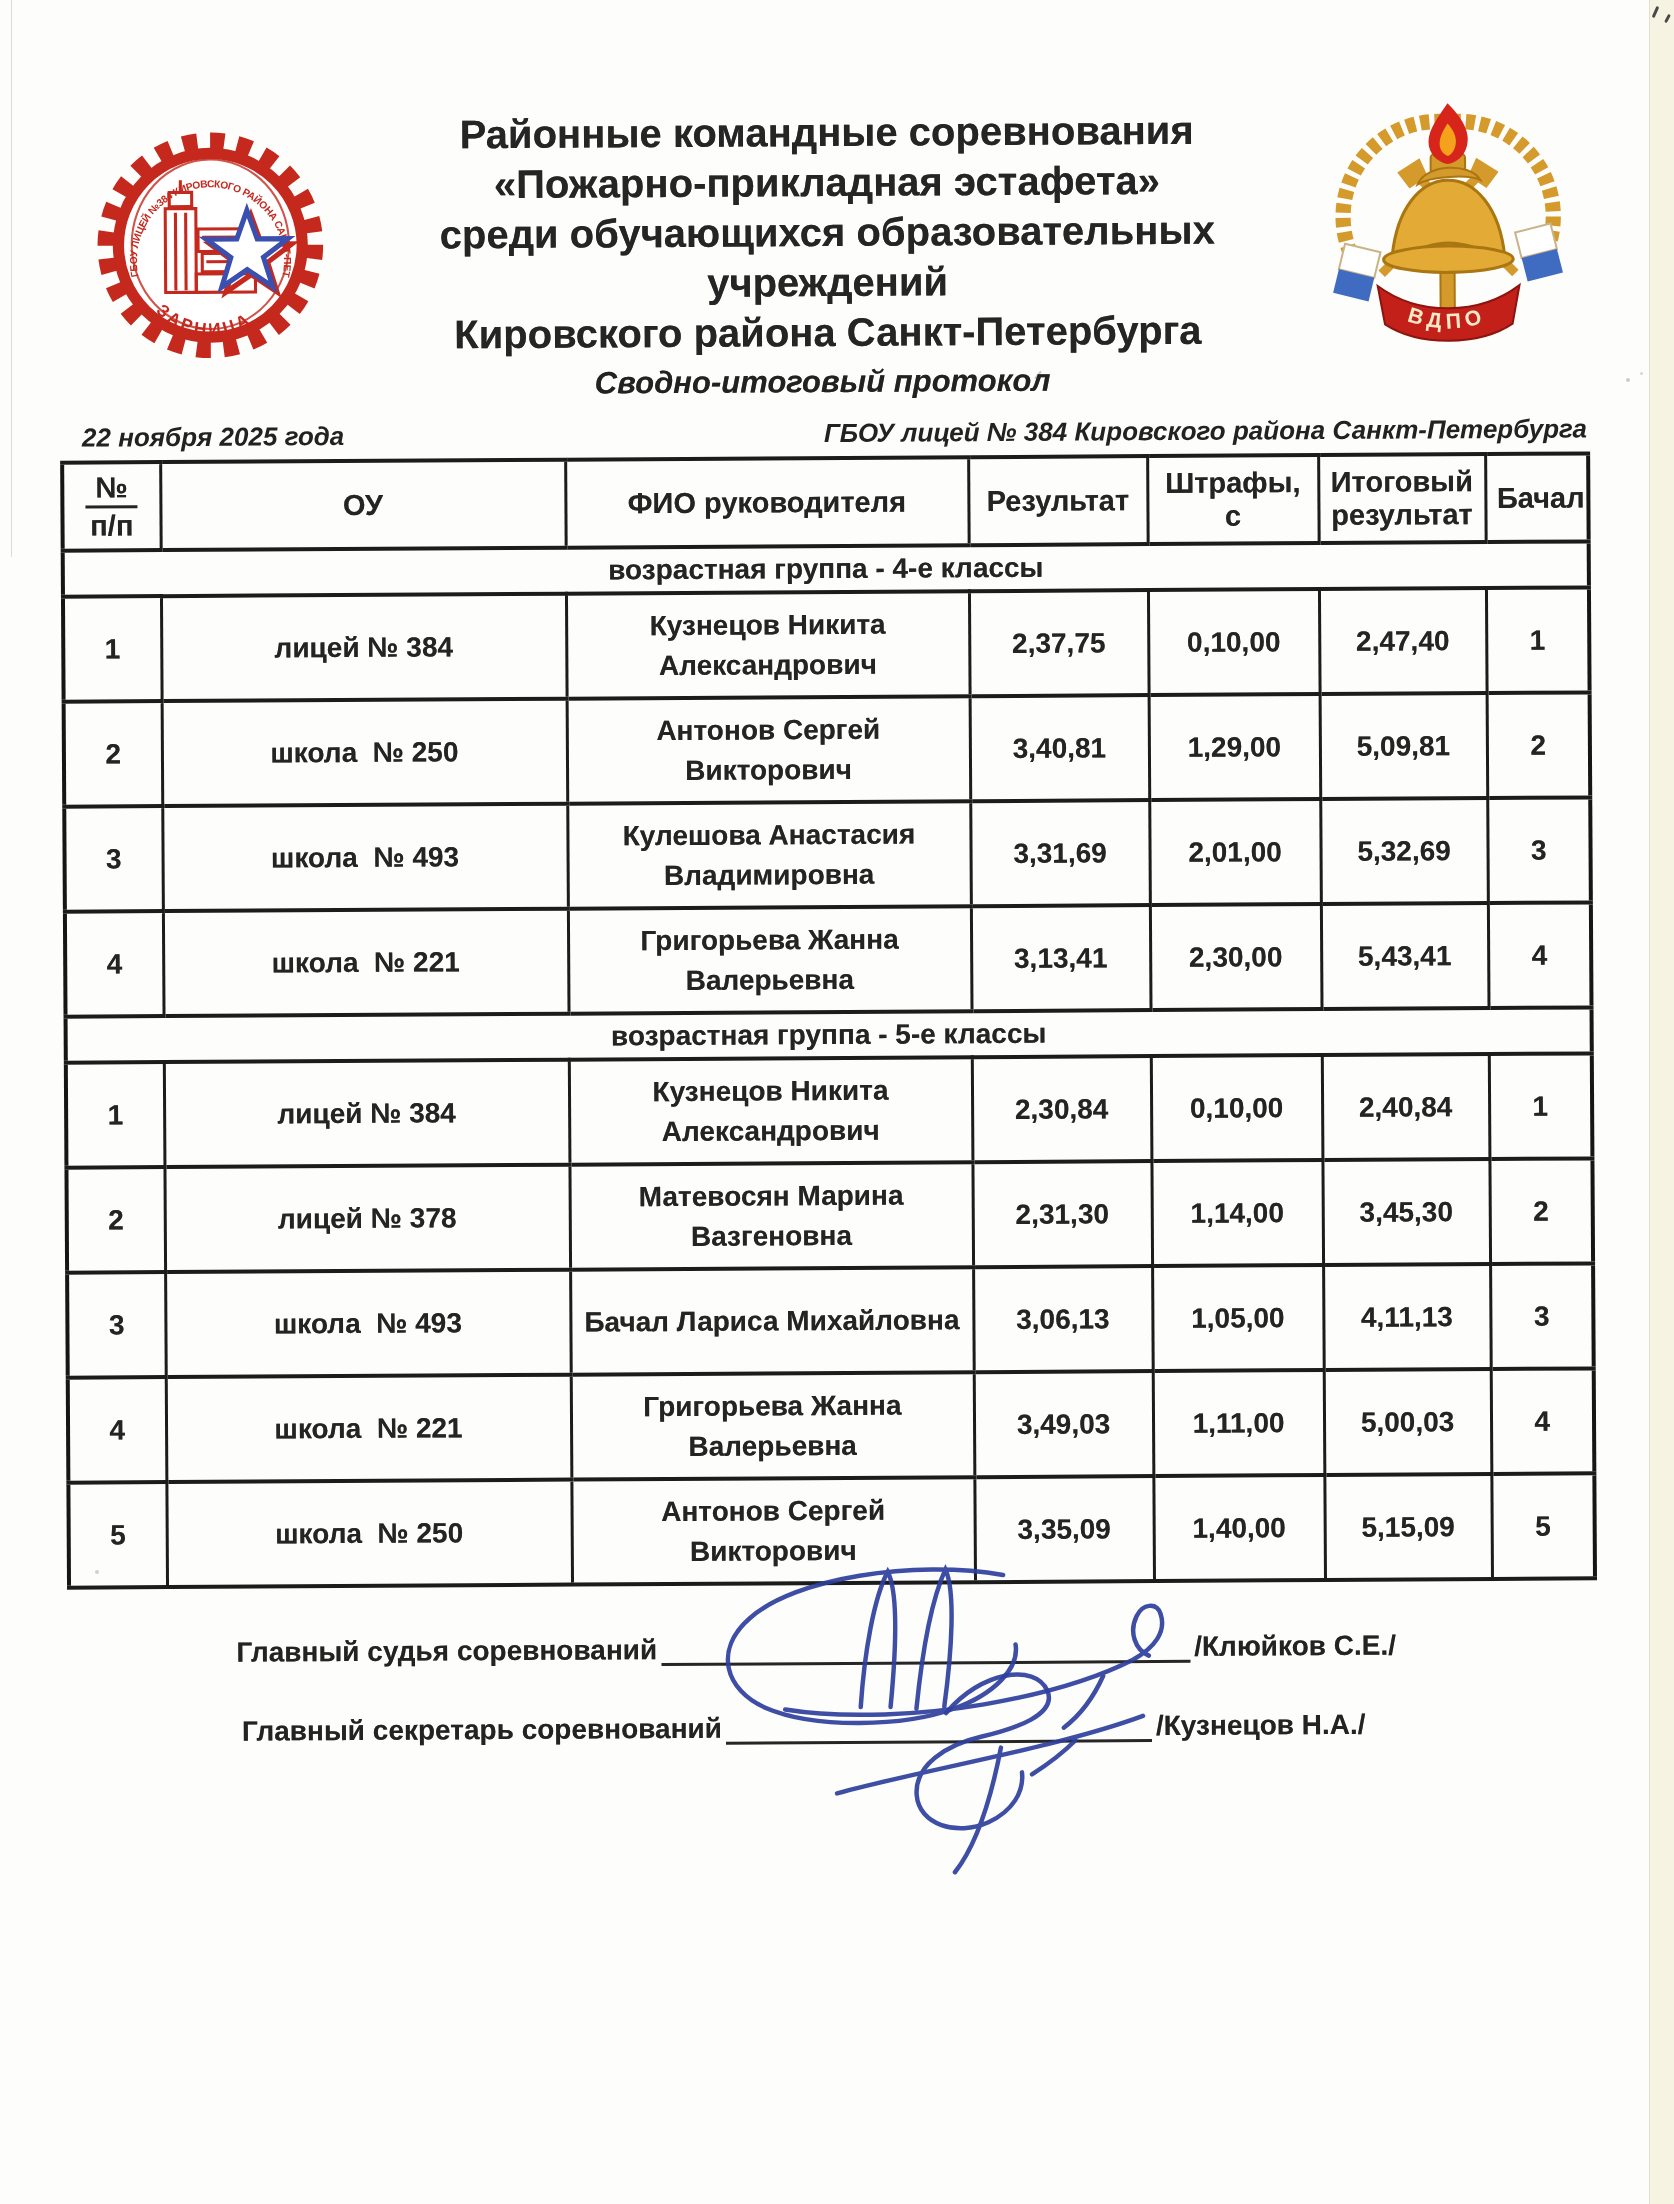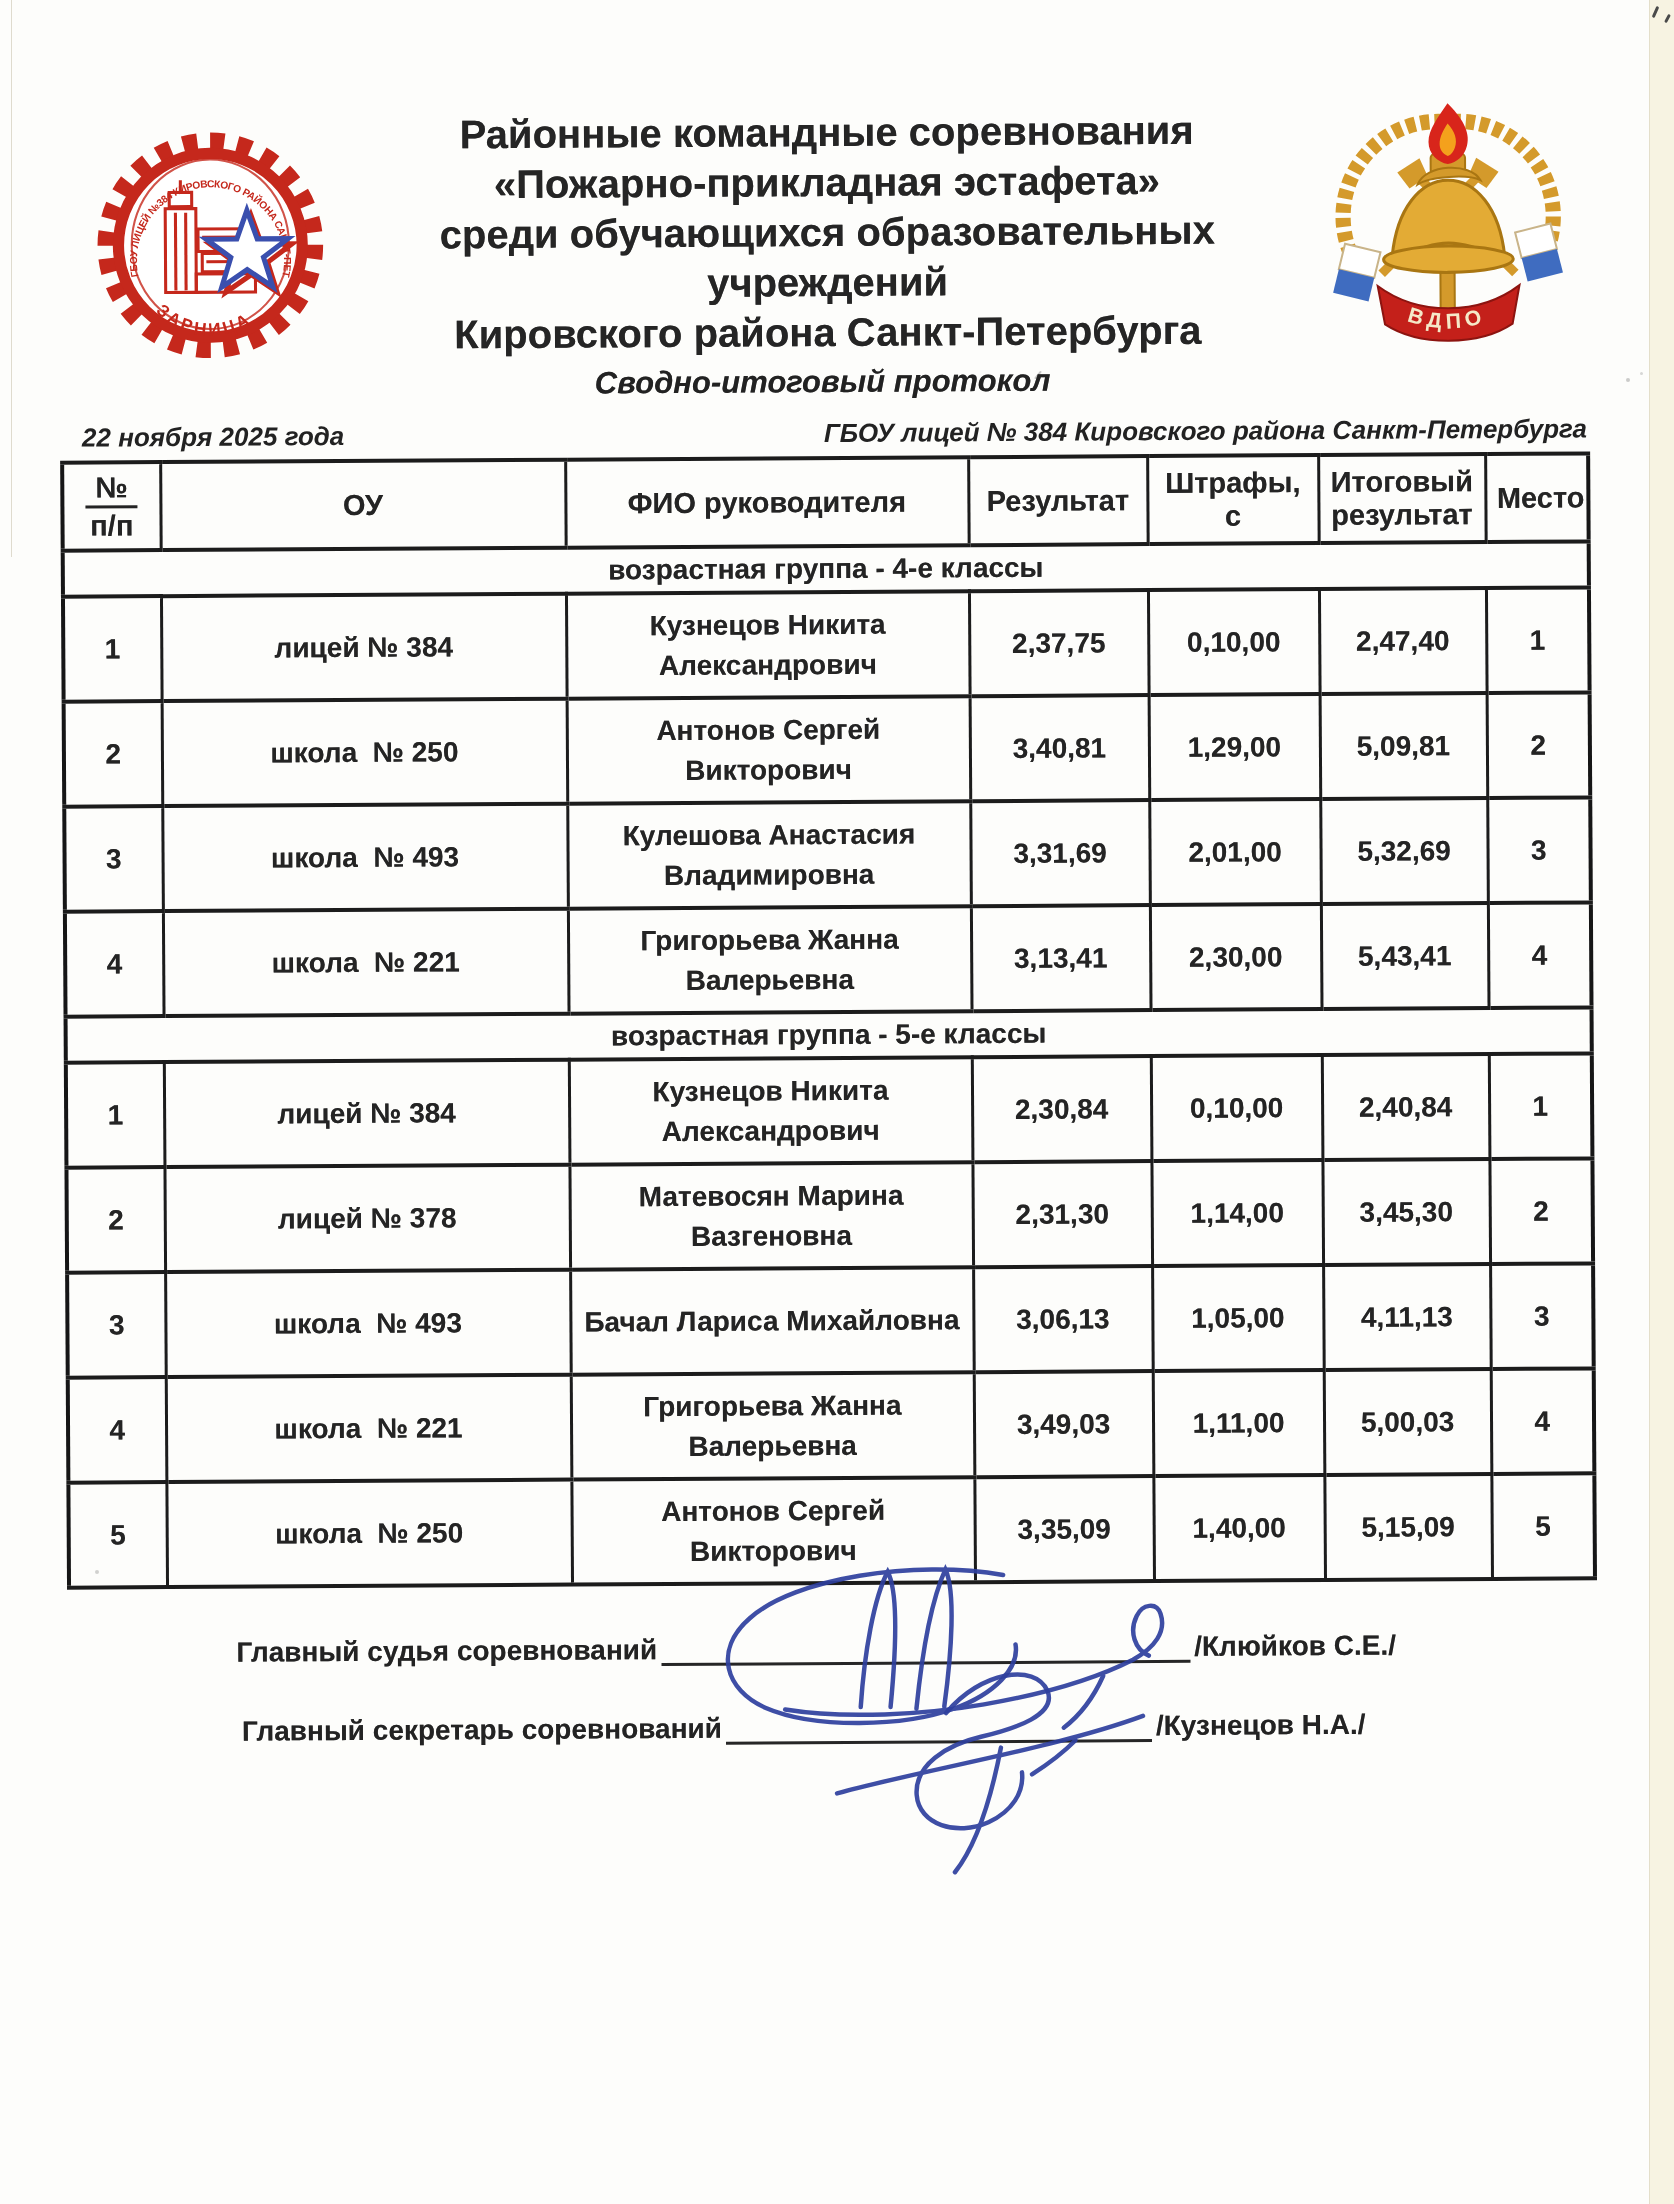--- a/index.html
+++ b/index.html
@@ -180,21 +180,21 @@
             <span class="num-stack">
               <span class="u">№</span>
               <span>п/п</span>
             </span>
           </th>
           <th>ОУ</th>
           <th>ФИО руководителя</th>
           <th>Результат</th>
           <th>Штрафы, с</th>
           <th>Итоговый результат</th>
-          <th>Место</th>
+          <th>Бачал</th>
         </tr>
 
         <tr class="grp">
           <td colspan="7">возрастная группа - 4-е классы</td>
         </tr>
         <tr class="row">
           <td>1</td>
           <td class="c-ou">лицей № 384</td>
           <td class="c-fio">Кузнецов Никита Александрович</td>
           <td>2,37,75</td>

